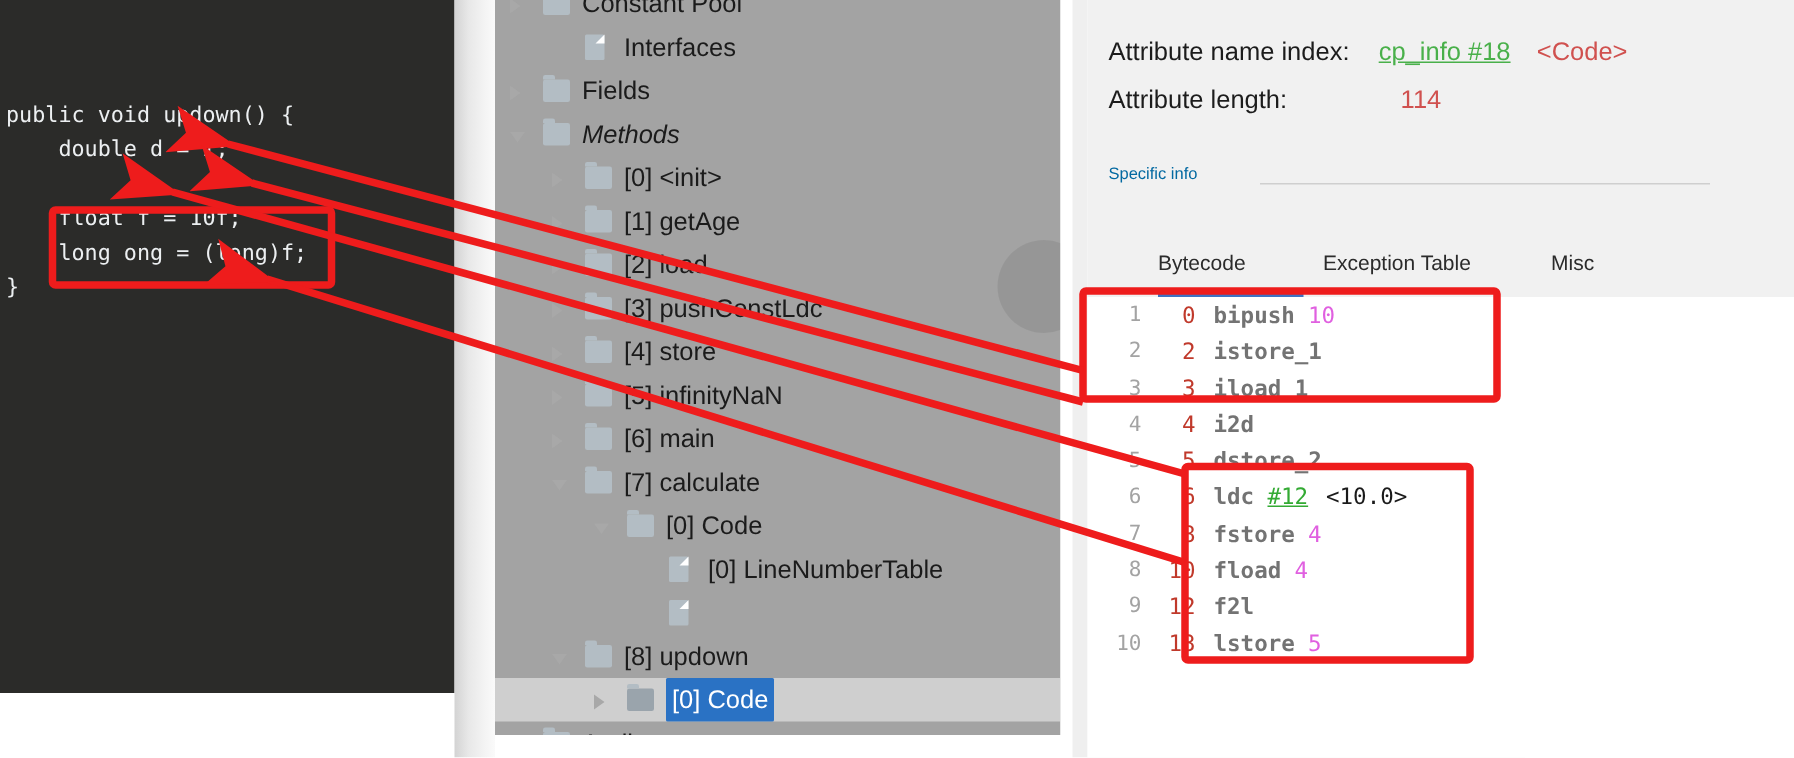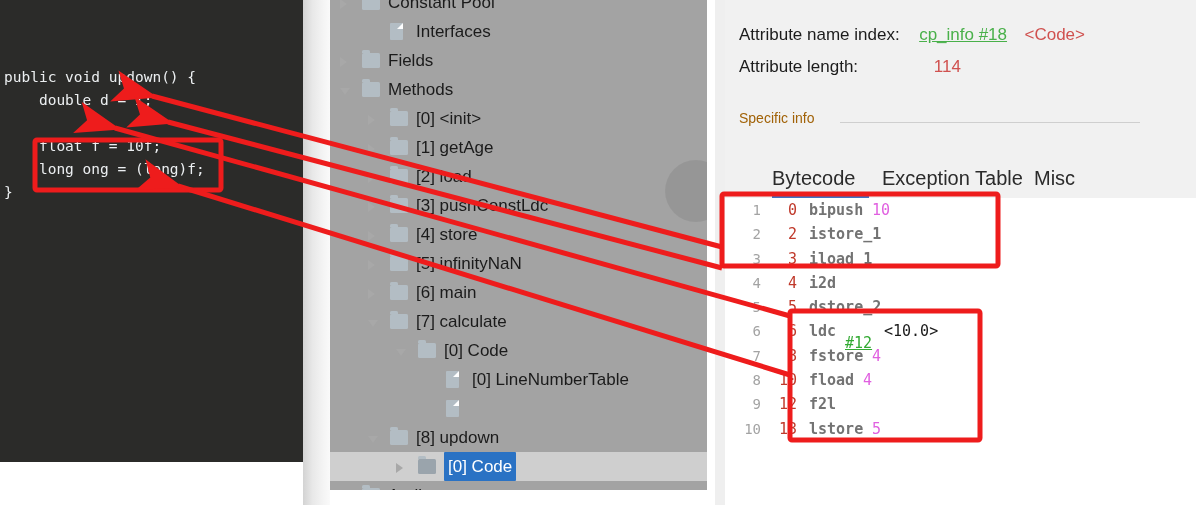--- a/index.html
+++ b/index.html
@@ -102,26 +102,26 @@
 
   
   .detail-panel{
     position:absolute;left:725px;top:0;width:471px;height:505px;
     background:#f1f1f1;
   }
   .attr-row{position:absolute;font-size:17px;color:#1c1c1c;white-space:nowrap;}
   .attr-row .k{display:inline-block;}
   .attr-link{color:#49b04a;text-decoration:underline;}
   .attr-red{color:#d0514f;}
-  .specific{position:absolute;left:14px;top:110px;font-size:14px;color:#a16207;}
+  .specific{position:absolute;left:14px;top:110px;font-size:11px;color:#0369a1;}
   .specific-rule{position:absolute;left:115px;top:122px;width:300px;height:1px;background:#cfcfcf;}
 
   .tabs{position:absolute;left:14px;top:167px;height:30px;}
   .tab{
-    position:absolute;top:0;font-size:20px;color:#2b2b2b;white-space:nowrap;
+    position:absolute;top:0;font-size:14px;color:#2b2b2b;white-space:nowrap;
   }
   .tab-underline{
     position:absolute;left:33px;top:29px;width:97px;height:3px;background:#3f72c2;
   }
 
   .bytecode{
     position:absolute;left:725px;top:198px;width:471px;height:307px;background:#ffffff;
   }
   .bc-row{position:relative;height:24.3px;line-height:24.3px;white-space:nowrap;
     font-family:"DejaVu Sans Mono","Liberation Mono",monospace;font-size:15px;}
@@ -165,21 +165,21 @@
             <i></i>
           </span>
           <span class="ic folder" style="left: 32px;"></span>
           <span class="lbl" style="left: 58px;">Fields</span>
         </div>
         <div class="tree-row" style="position: absolute; left: 0px; top: 75px; width: 377px;">
           <span class="twisty expanded" style="left: 10px;">
             <i></i>
           </span>
           <span class="ic folder" style="left: 32px;"></span>
-          <span class="lbl" style="left: 58px;">Methods</span>
+          <span class="lbl" style="left: 58px; font-style: italic;">Methods</span>
         </div>
         <div class="tree-row" style="position: absolute; left: 0px; top: 104px; width: 377px;">
           <span class="twisty collapsed" style="left: 38px;">
             <i></i>
           </span>
           <span class="ic folder" style="left: 60px;"></span>
           <span class="lbl" style="left: 86px;">[0] &lt;init&gt;</span>
         </div>
         <div class="tree-row" style="position: absolute; left: 0px; top: 133px; width: 377px;">
           <span class="twisty collapsed" style="left: 38px;">
@@ -322,21 +322,21 @@
         </div>
         <div class="bc-row">
           <span class="bc-ln">5</span>
           <span class="bc-off">5</span>
           <span class="bc-mn">dstore_2</span>
         </div>
         <div class="bc-row">
           <span class="bc-ln">6</span>
           <span class="bc-off">6</span>
           <span class="bc-mn">ldc</span>
-          <span class="bc-cp" style="left: 120px; margin-top: 12px;">#12</span>
+          <span class="bc-cp" style="left: 120px;">#12</span>
           <span class="bc-cmt" style="left: 159px;">&lt;10.0&gt;</span>
         </div>
         <div class="bc-row">
           <span class="bc-ln">7</span>
           <span class="bc-off">8</span>
           <span class="bc-mn">fstore</span>
           <span class="bc-arg" style="left: 147px;">4</span>
         </div>
         <div class="bc-row">
           <span class="bc-ln">8</span>

